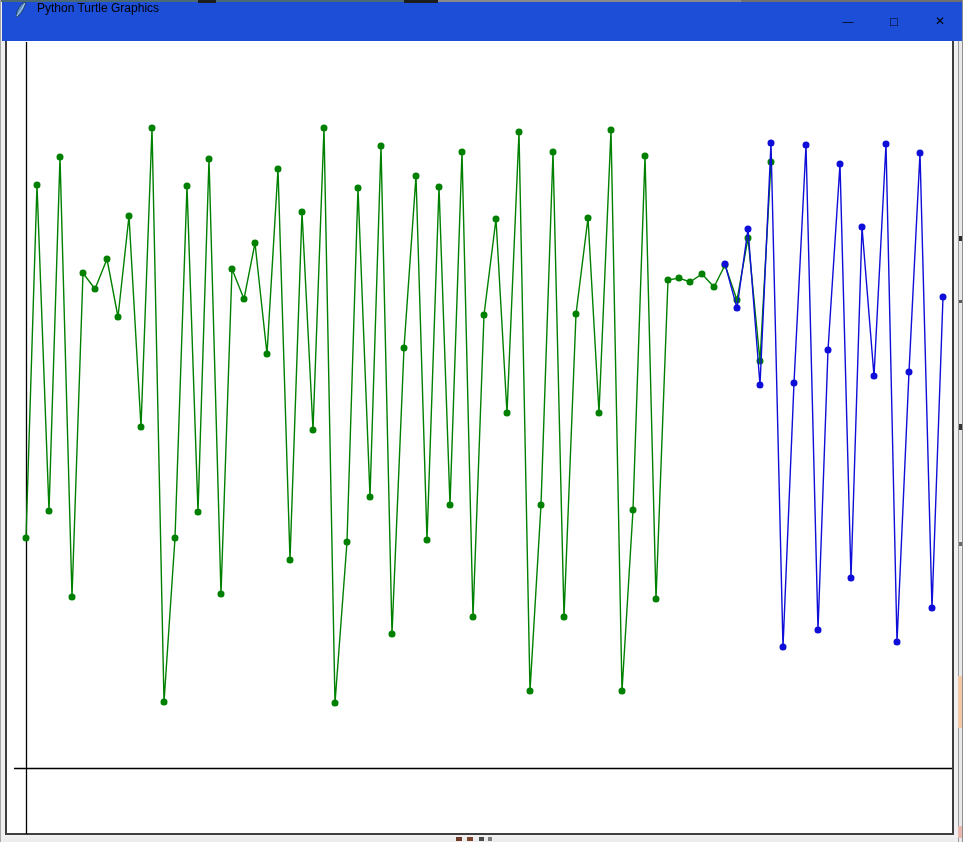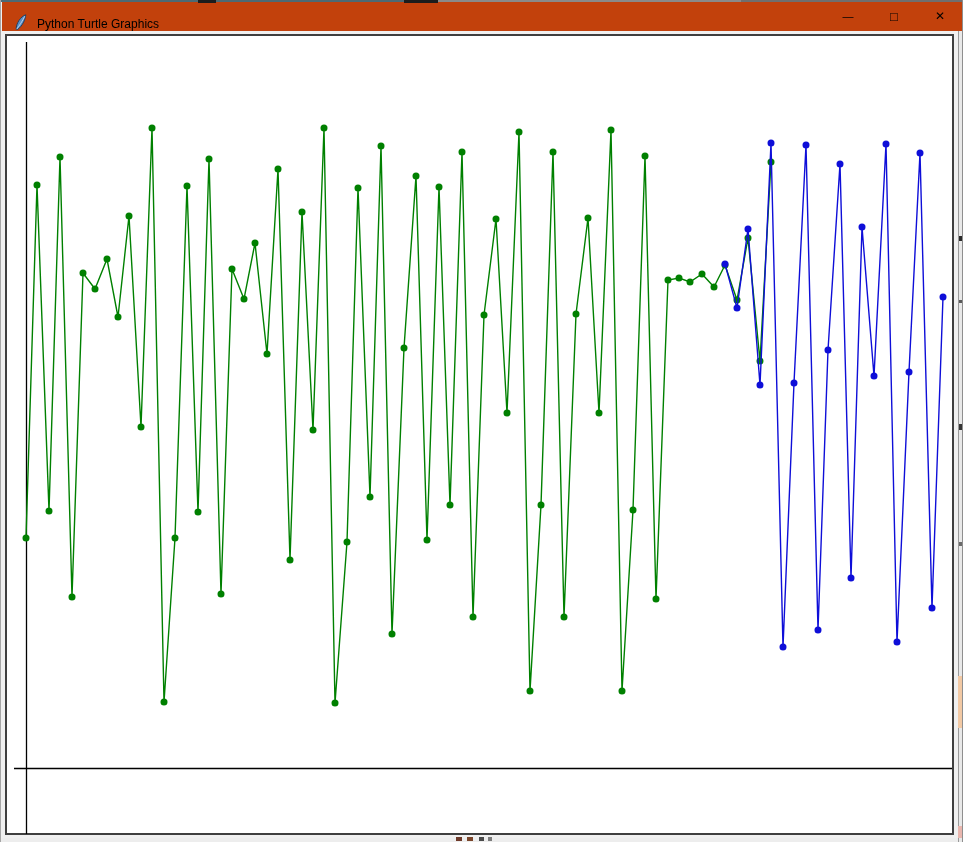--- a/index.html
+++ b/index.html
@@ -4,22 +4,22 @@
 <style>
   html,body{margin:0;padding:0;background:#d4d4d4;}
   .window{
     position:relative; width:963px; height:842px; background:#f0f0f0;
     font-family:"Liberation Sans", sans-serif; overflow:hidden;
     box-sizing:border-box; border-left:1px solid #a6a6a6; border-right:1px solid #8f8f8f;
   }
   .top-border{position:absolute;left:0;top:0;width:963px;height:2px;z-index:60;}
   .top-border .seg{position:absolute;top:0;height:2px;}
   .titlebar{
-    position:absolute; left:1px; top:1px; width:961px; height:30px; background:#c2410c;
-    display:flex; align-items:flex-end; z-index:50;
+    position:absolute; left:1px; top:1px; width:961px; height:40px; background:#1d4ed8;
+    display:flex; align-items:flex-start; z-index:50;
   }
   .app-icon{width:15px;height:17px;margin-left:12px;flex:0 0 auto;}
   .title-text{margin-left:8px;font-size:12px;color:#000;white-space:nowrap;}
   .controls{margin-left:auto;display:flex;height:100%;}
   .ctrl{
     width:46px;height:100%;display:flex;align-items:center;justify-content:center;
     color:#000;font-size:11px;cursor:default;user-select:none;
   }
   .ctrl.max{font-size:13px;}
   .ctrl.close{font-size:12px;}

